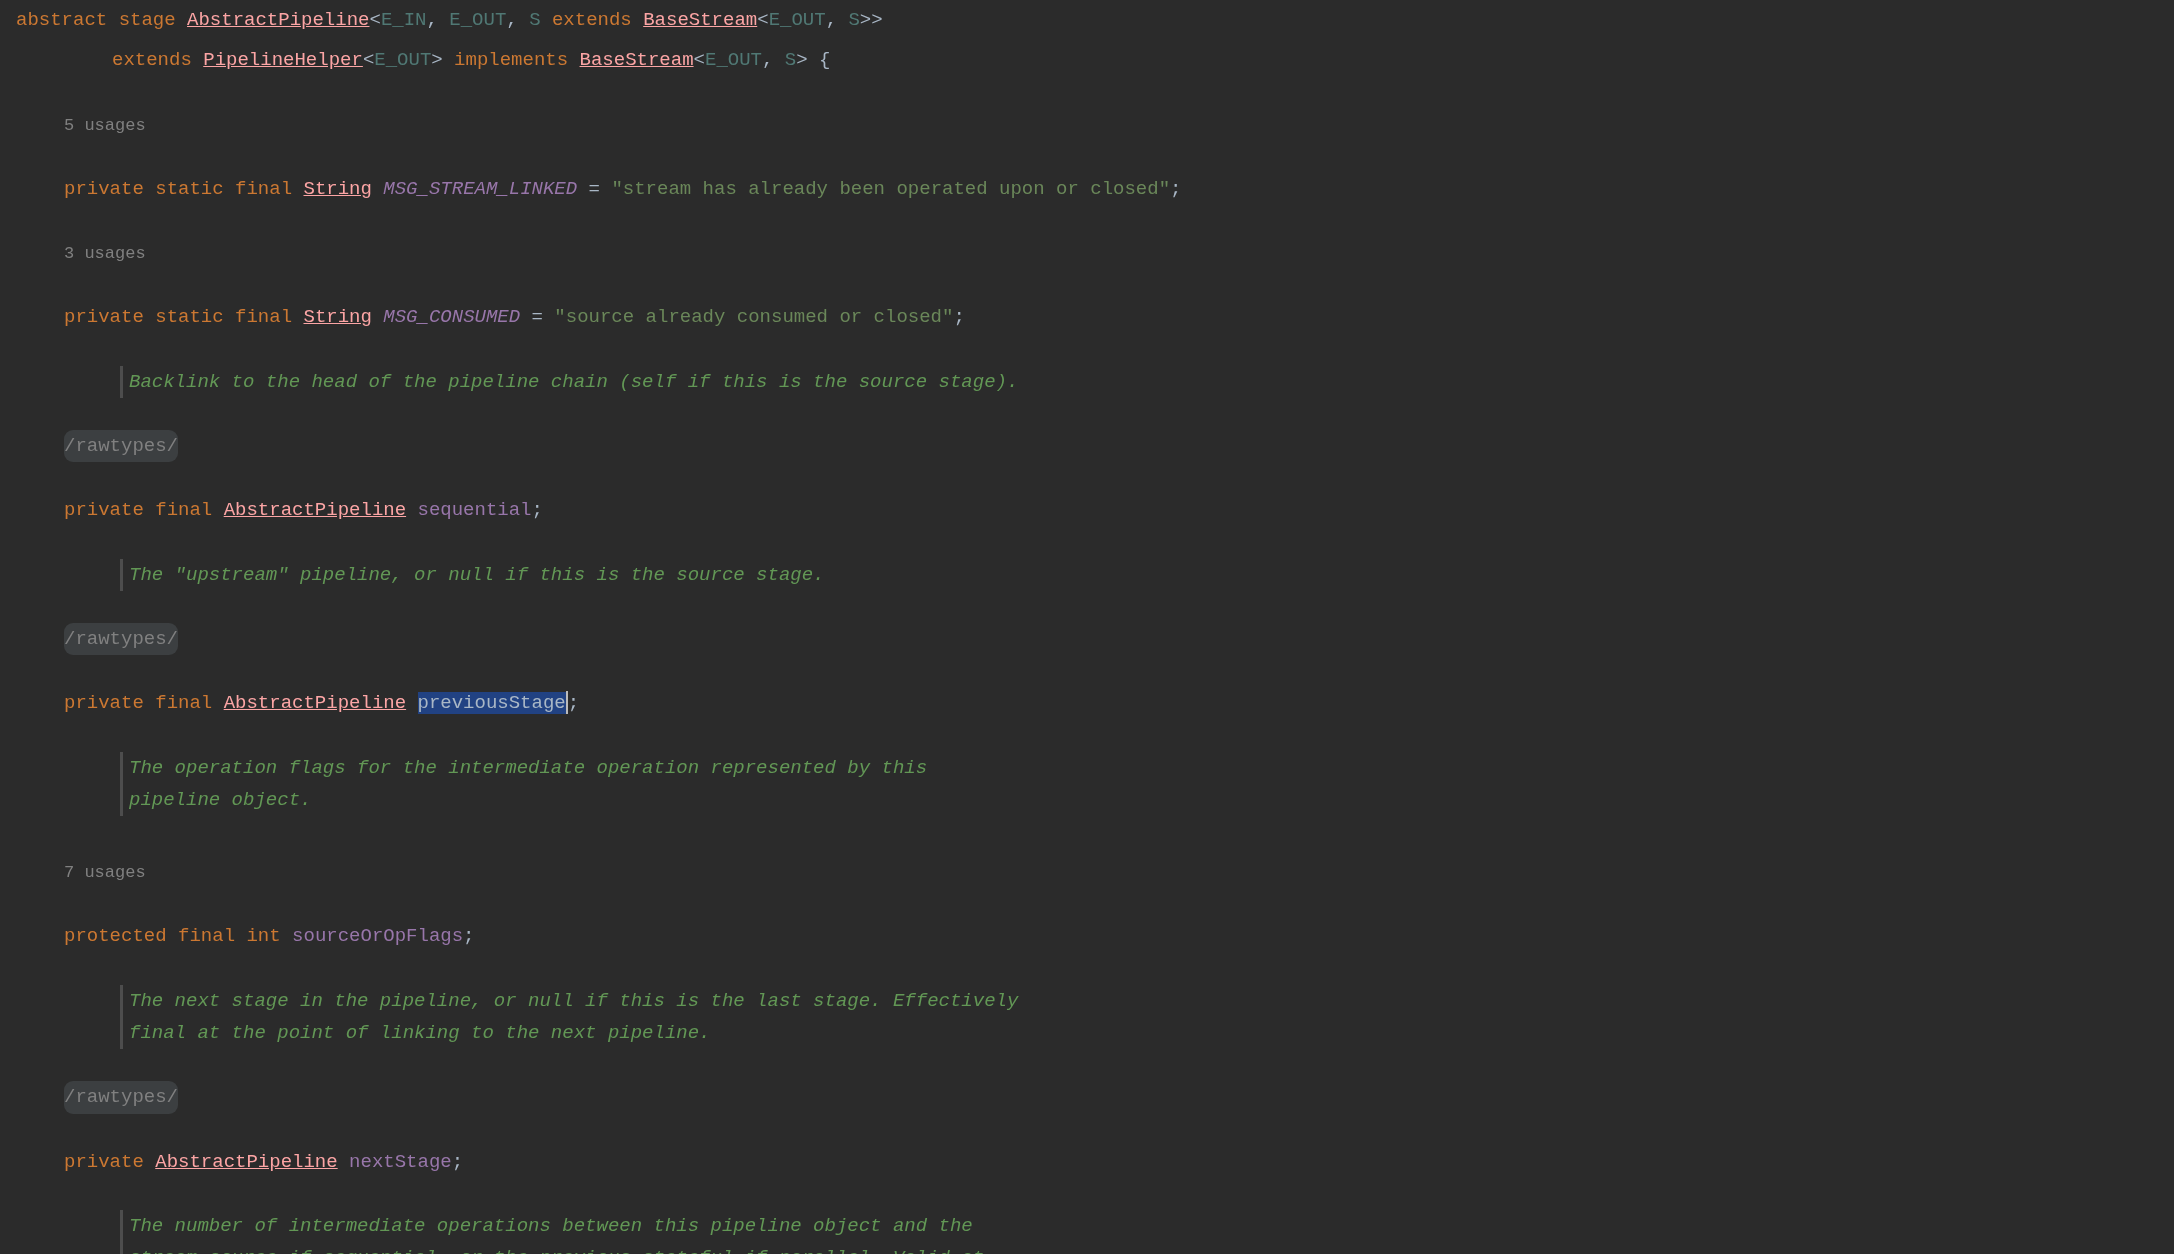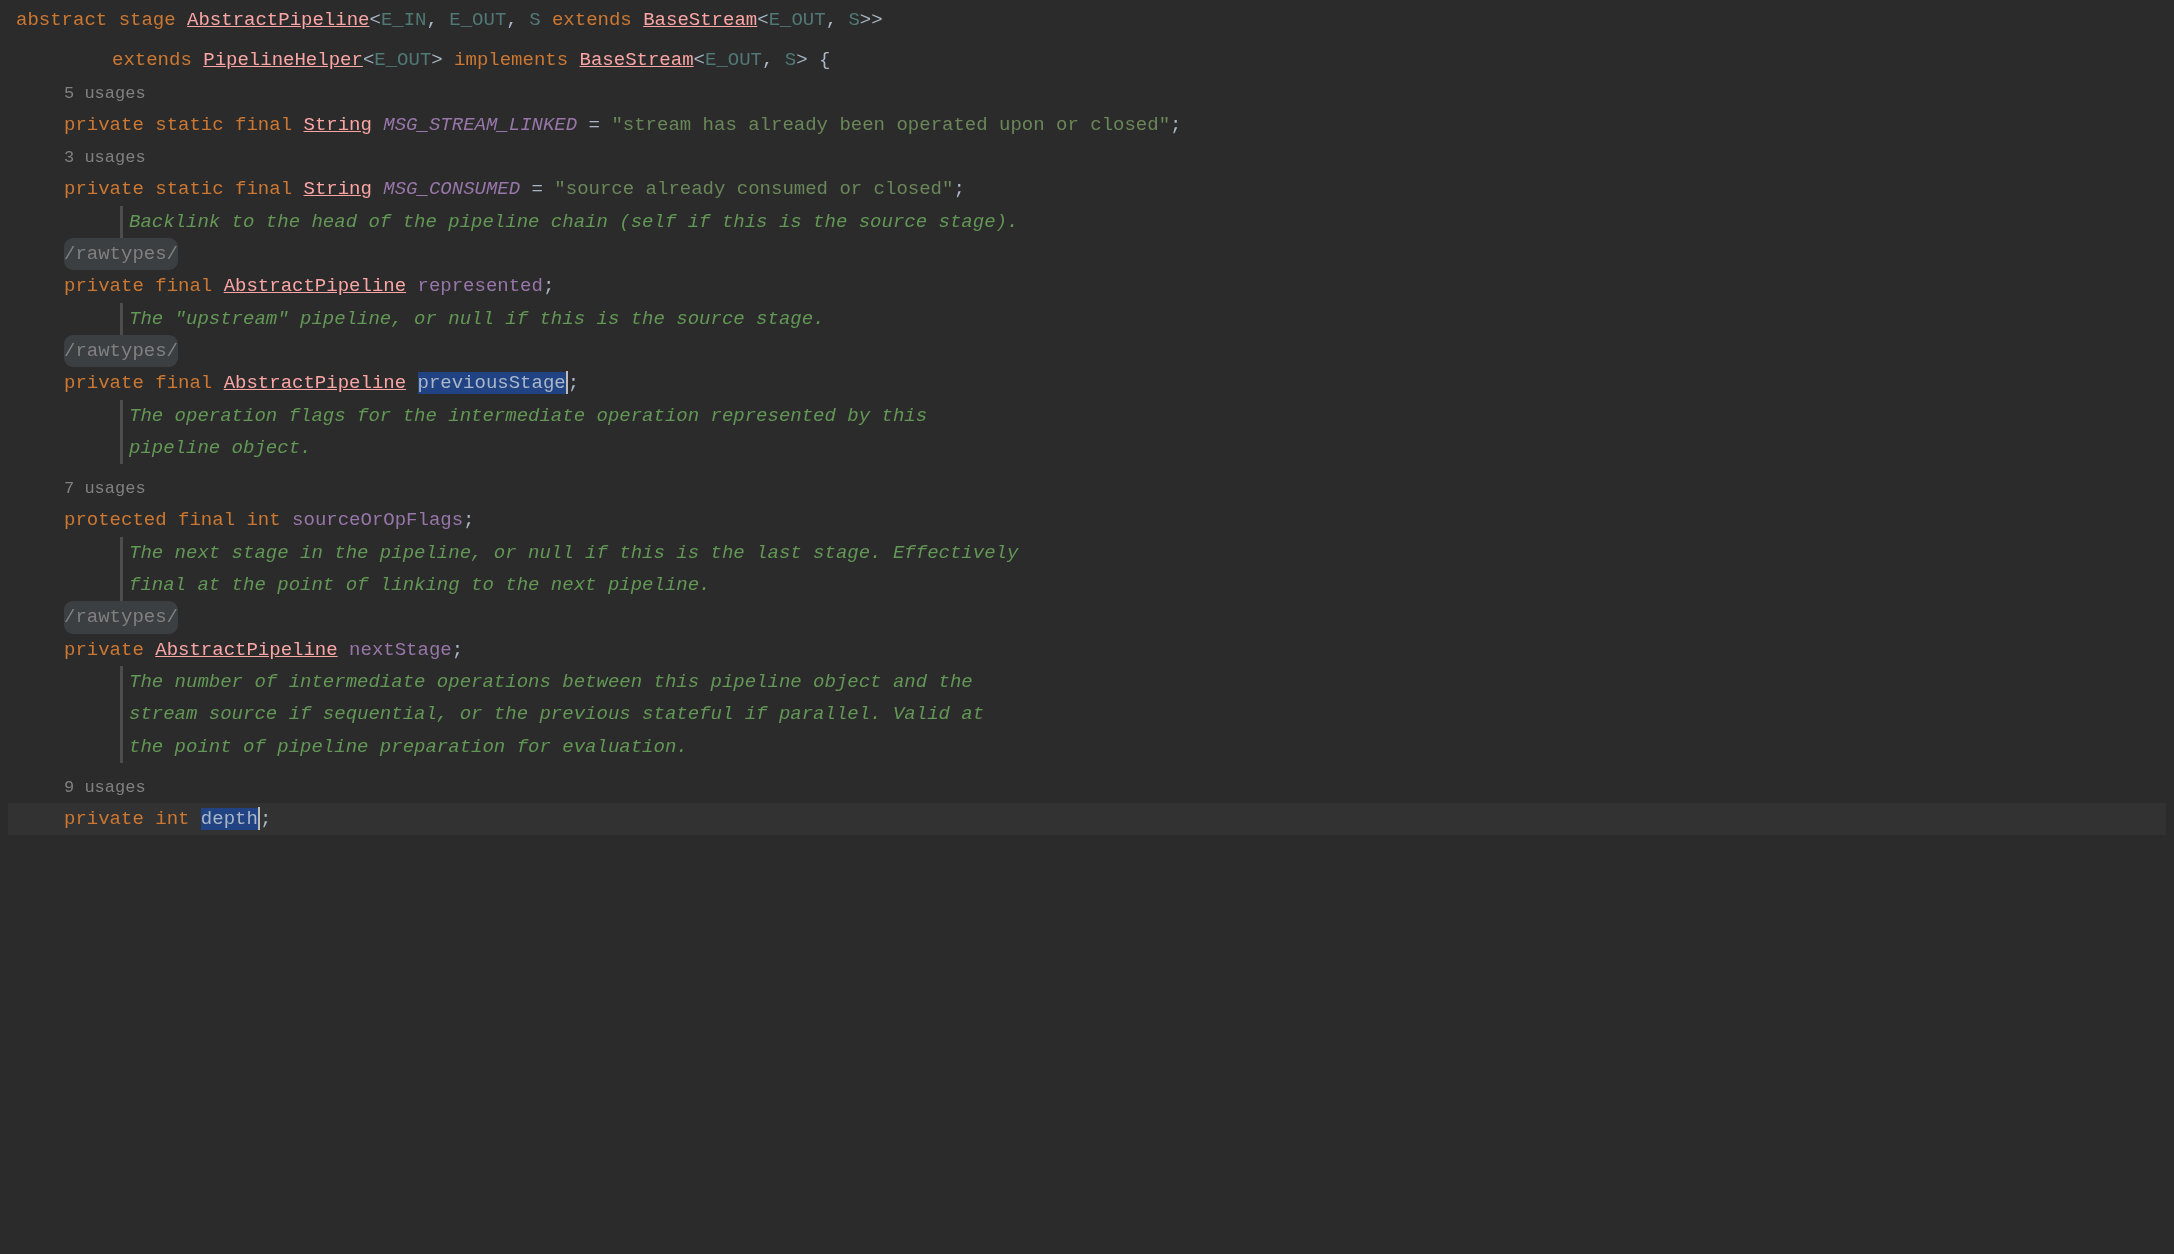--- a/index.html
+++ b/index.html
@@ -43,21 +43,21 @@
     color: #a9b7c6;
     text-align: center;
   }
   .caret {
     border-right: 2px solid #bbbbbb;
     display: inline-block;
     height: 1.2em;
     vertical-align: text-bottom;
   }
   .code-line { padding-left: 8px; }
-  .indent1 { padding-left: 56px; }
+  .indent1 { padding-left: 56px; margin-top: 32px; }
   .indent-signature { padding-left: 104px; margin-top: 8px; }
   .current-line { background: #323232; }
   .spacer { height: 8px; }
 </style>
 </head>
 <body>
 
 <div class="code-line">
   <span class="kw">abstract</span>
   <span class="kw">stage</span>
@@ -111,21 +111,21 @@
 </div>
 
 <div class="indent1">
   <span class="annotation-box">/rawtypes/</span>
 </div>
 
 <div class="indent1">
   <span class="kw">private</span>
   <span class="kw">final</span>
   <span class="type">AbstractPipeline</span>
-  <span class="field">represented</span><span class="op">;</span>
+  <span class="field">sequential</span><span class="op">;</span>
 </div>
 
 <div class="indent1">
   <span class="doc-block"><span class="doc">The "upstream" pipeline, or null if this is the source stage.</span></span>
 </div>
 
 <div class="indent1">
   <span class="annotation-box">/rawtypes/</span>
 </div>
 

